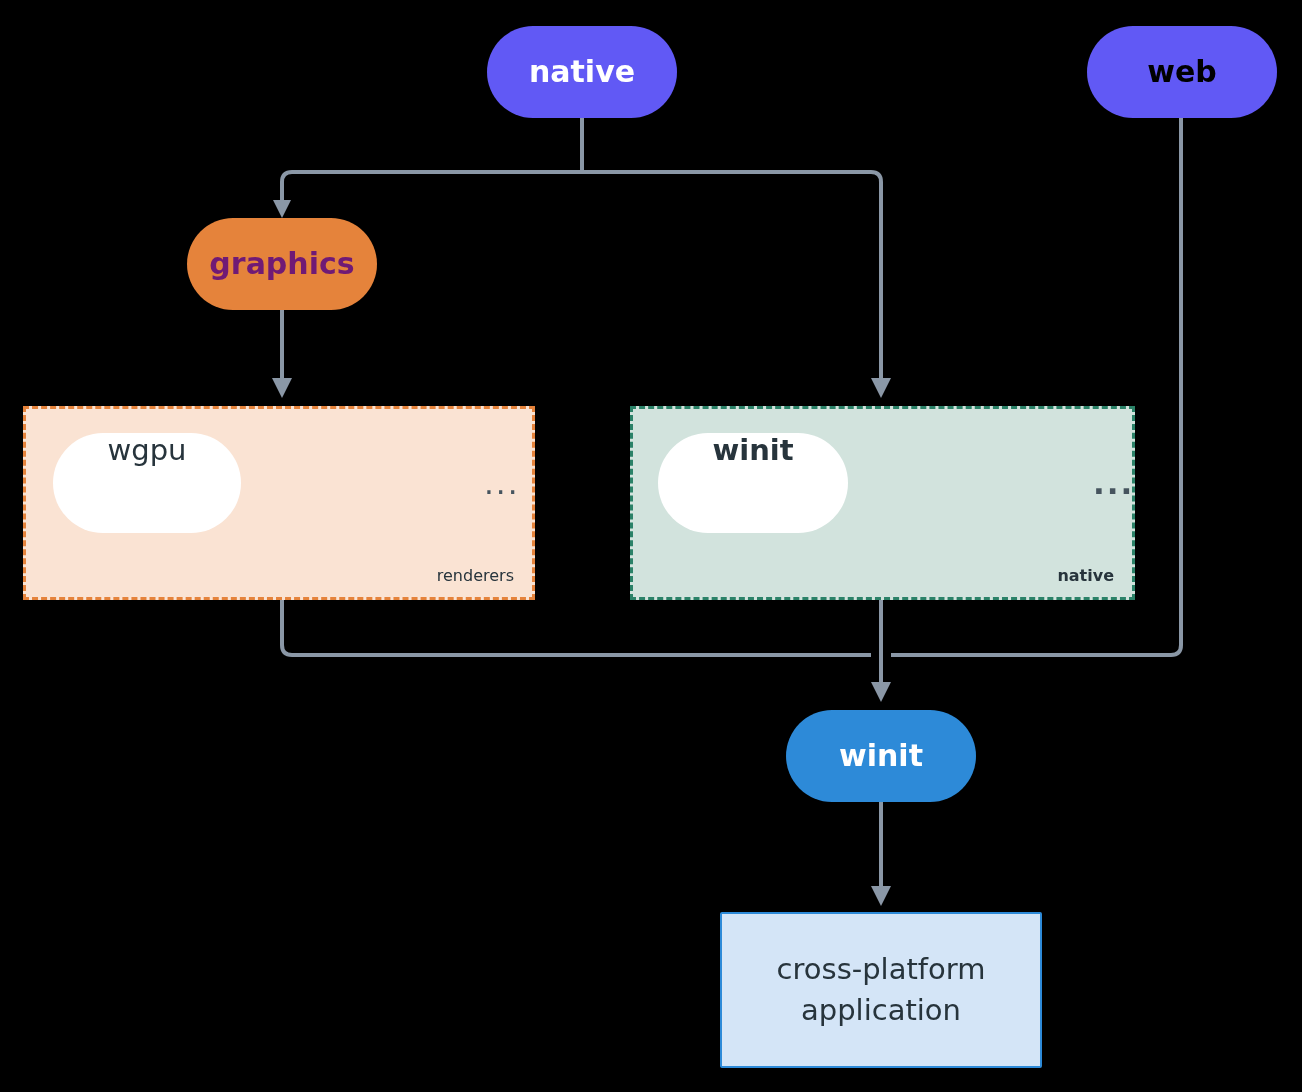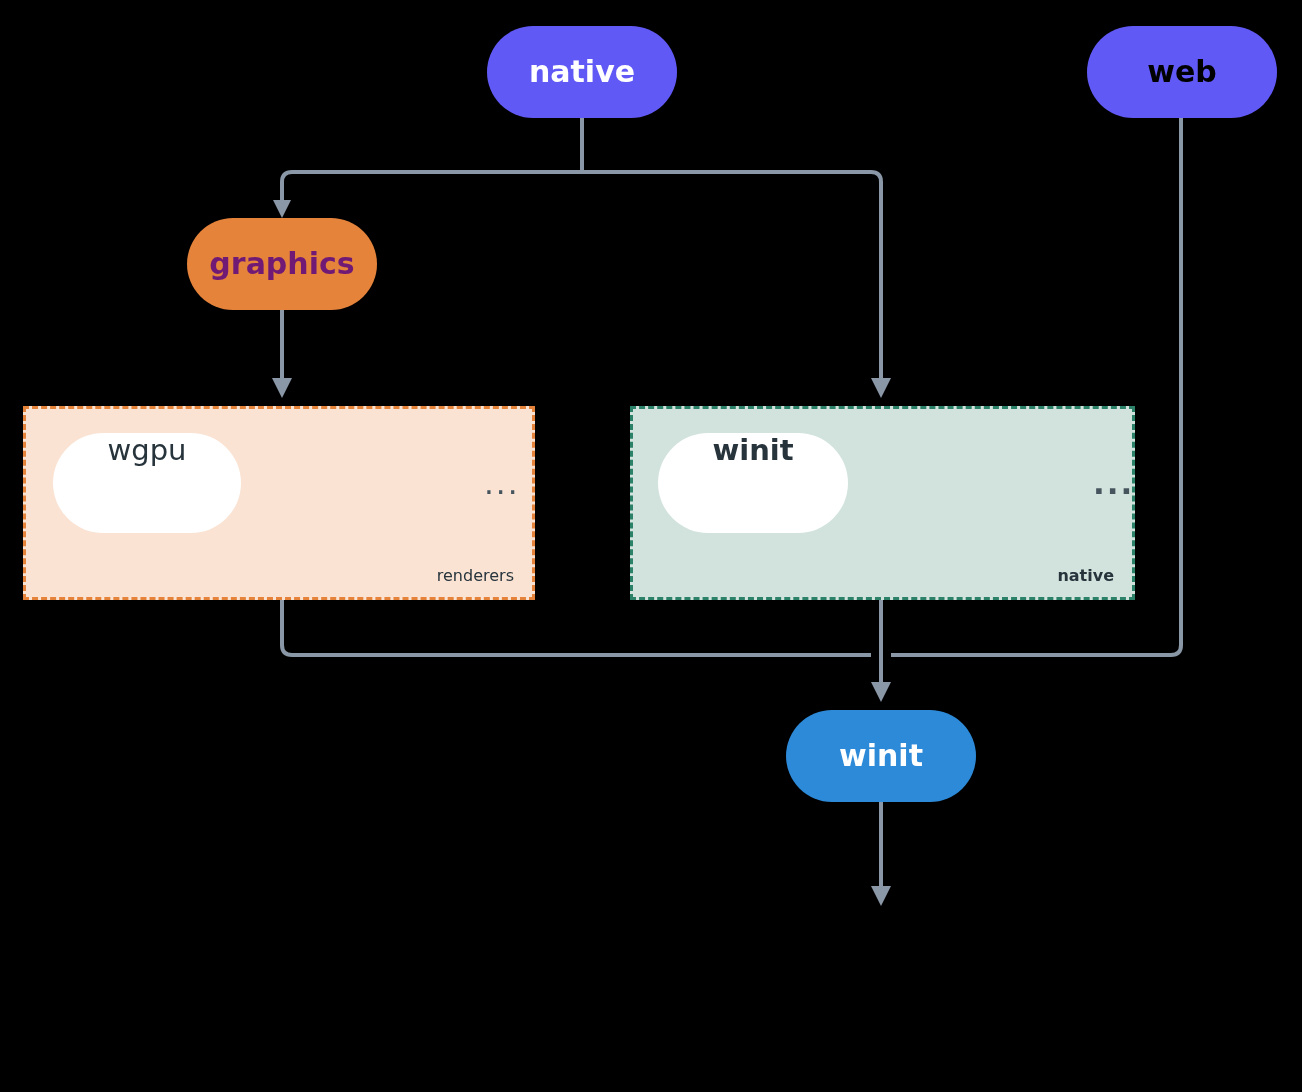--- a/index.html
+++ b/index.html
@@ -169,14 +169,18 @@
       <span>winit</span>
     </div>
     <div class="ellipsis ell-shells">...</div>
     <div class="group-label">native</div>
   </div>
 
   <div class="node pill node-iced">
     <span>winit</span>
   </div>
 
+  <div class="node node-app">
+    <span>cross-platform</span>
+    <span class="line2">application</span>
+  </div>
 
 </div>
 
 </body></html>

